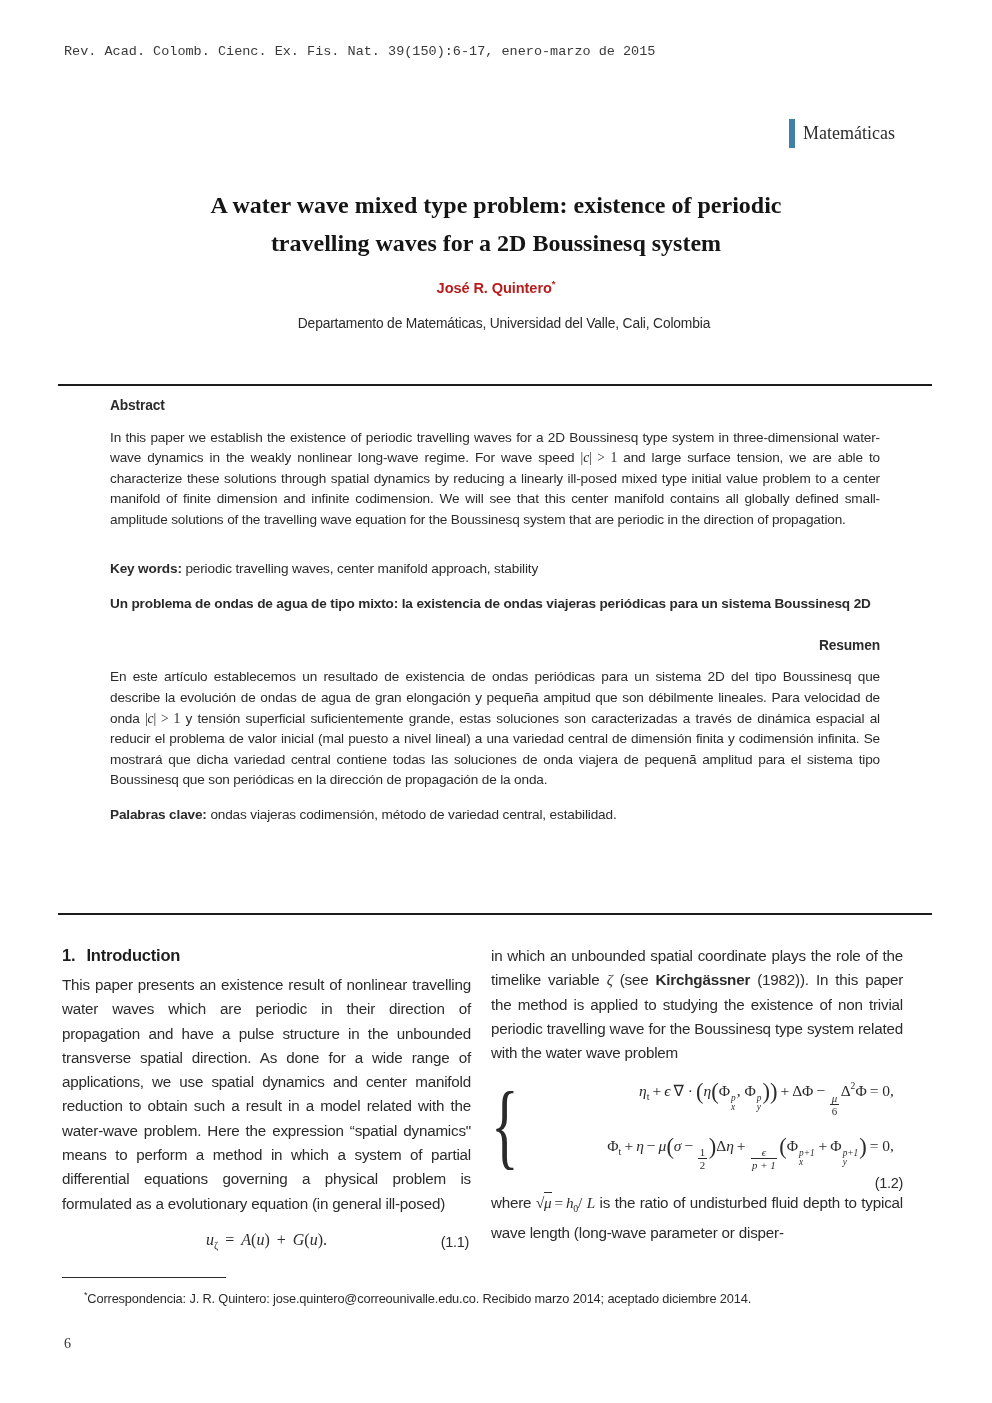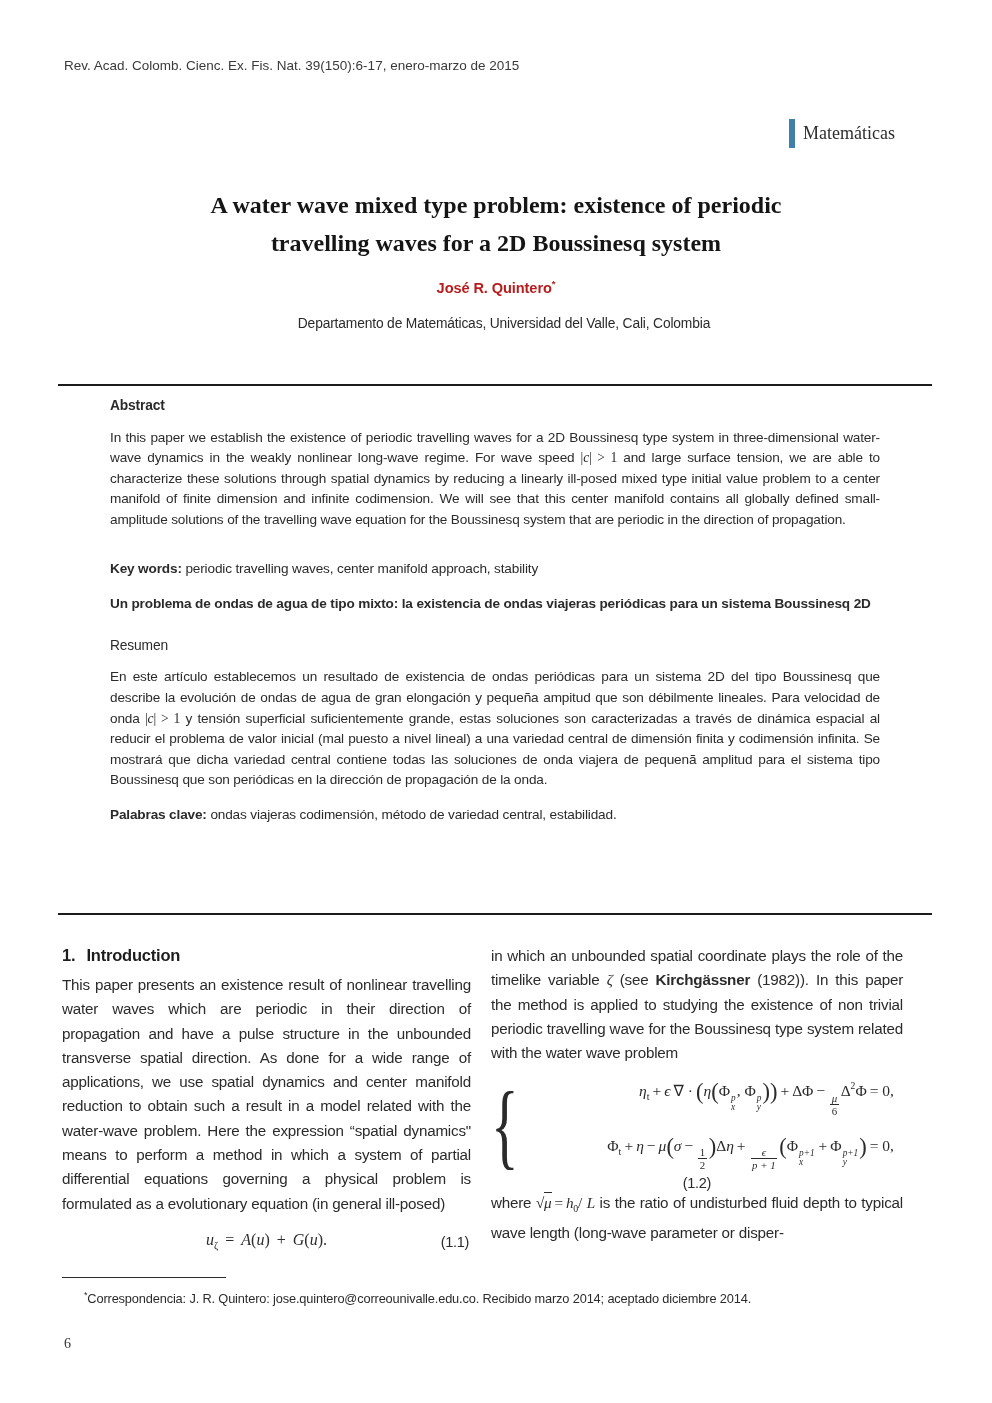--- a/index.html
+++ b/index.html
@@ -1,20 +1,20 @@
 <!DOCTYPE html>
 <html lang="en"><head>
 <meta charset="utf-8">
 <style>
   html,body { margin:0; padding:0; background:#ffffff; }
   .page { position:relative; width:992px; height:1403px; background:#ffffff;
           font-family:"Liberation Sans", sans-serif; color:#2b2b2b; overflow:hidden; }
 
-  .journal-header { position:absolute; top:58px; left:64px;
-    font-family:Liberation Sans, sans-serif; font-size:13.5px; color:#3a3a3a; }
+  .journal-header { position:absolute; top:44px; left:64px;
+    font-family:Liberation Mono, monospace; font-size:13.5px; color:#3a3a3a; }
 
   .section-label { position:absolute; top:119px; left:789px; display:flex; align-items:center; gap:8px; }
   .accent-bar { width:6px; height:29px; background:#3f7fa8; }
   .section-text { font-family:"Liberation Serif", serif; font-size:18px; color:#2e2e2e; }
 
   .title { position:absolute; top:186px; left:60px; width:872px; text-align:center;
     font-family:"Liberation Serif", serif; font-weight:bold; font-size:24px; line-height:38px; color:#151515; }
 
   .author { position:absolute; top:278px; left:60px; width:872px; text-align:center;
     font-size:14.6px; font-weight:bold; color:#b91c1c; letter-spacing:-0.1px; }
@@ -25,21 +25,21 @@
 
   .rule-top    { position:absolute; top:384px; left:58px; width:874px; border-top:2px solid #1c1c1c; }
   .rule-bottom { position:absolute; top:913px; left:58px; width:874px; border-top:2px solid #1c1c1c; }
 
   .abstract-block { position:absolute; top:396px; left:110px; width:770px;
     font-size:13.6px; line-height:20.6px; letter-spacing:-0.15px; }
   .abs-heading { font-weight:bold; font-size:13.8px; }
   .abs-body { margin:11px 0 0 0; text-align:justify; }
   .keywords { margin-top:28px; }
   .spanish-title { margin-top:15px; font-weight:bold; text-align:left; }
-  .resumen-heading { margin-top:21px; font-weight:normal; font-size:13.8px; }
+  .resumen-heading { margin-top:21px; font-weight:bold; font-size:13.8px;text-align:right; }
   .resumen-body { margin-top:11px; text-align:justify; }
   .palabras { margin-top:14px; }
   .lbl { font-weight:bold; }
 
   .col-left  { position:absolute; top:946px; left:62px;  width:409px; }
   .col-right { position:absolute; top:944px; left:491px; width:412px; }
   .intro-heading { font-size:16.5px; font-weight:bold; color:#1d1d1d; display:flex; gap:11px; letter-spacing:-0.2px; }
   .body-text { margin:8px 0 0 0; font-size:15.2px; line-height:24.3px; text-align:justify;
     letter-spacing:-0.2px; hyphens:auto; }
   .col-right .body-text { margin-top:0; }
@@ -60,21 +60,21 @@
   .radicand { border-top:1.2px solid #2b2b2b; padding-top:0.5px; }
 
   .eq11-row { margin-top:15px; position:relative; text-align:center; font-size:16px; }
   .eq-tag11 { position:absolute; right:2px; top:3px; font-size:14.5px; font-family:"Liberation Sans", sans-serif; letter-spacing:-0.3px; }
 
   .eq12-block { margin-top:14px; display:flex; align-items:center; }
   .brace { display:inline-block; font-family:"Liberation Serif", serif; font-size:96px; line-height:0.9;
            transform:scaleX(0.6); transform-origin:left center; margin-right:-10px; color:#2b2b2b; }
   .eq-lines { flex:1; display:flex; flex-direction:column; gap:17px; padding-right:6px; }
   .eq-line { text-align:right; white-space:nowrap; font-size:15.5px; }
-  .eq12-tag { text-align:center; font-size:14.5px; margin-top:3px; letter-spacing:-0.3px; }
+  .eq12-tag { text-align:right; font-size:14.5px; margin-top:3px; letter-spacing:-0.3px; }
   .where-para { margin-top:7px; }
 
   .footnote-rule { position:absolute; top:1277px; left:62px; width:164px; border-top:1.5px solid #2b2b2b; }
   .footnote { position:absolute; top:1286px; left:62px; width:860px; font-size:12.8px;
     line-height:18px; text-indent:22px; letter-spacing:-0.15px; }
   .footnote sup { font-size:9px; }
   .page-number { position:absolute; top:1336px; left:64px; font-family:"Liberation Serif", serif; font-size:14px; color:#333; }
 </style>
 </head>
 <body>

